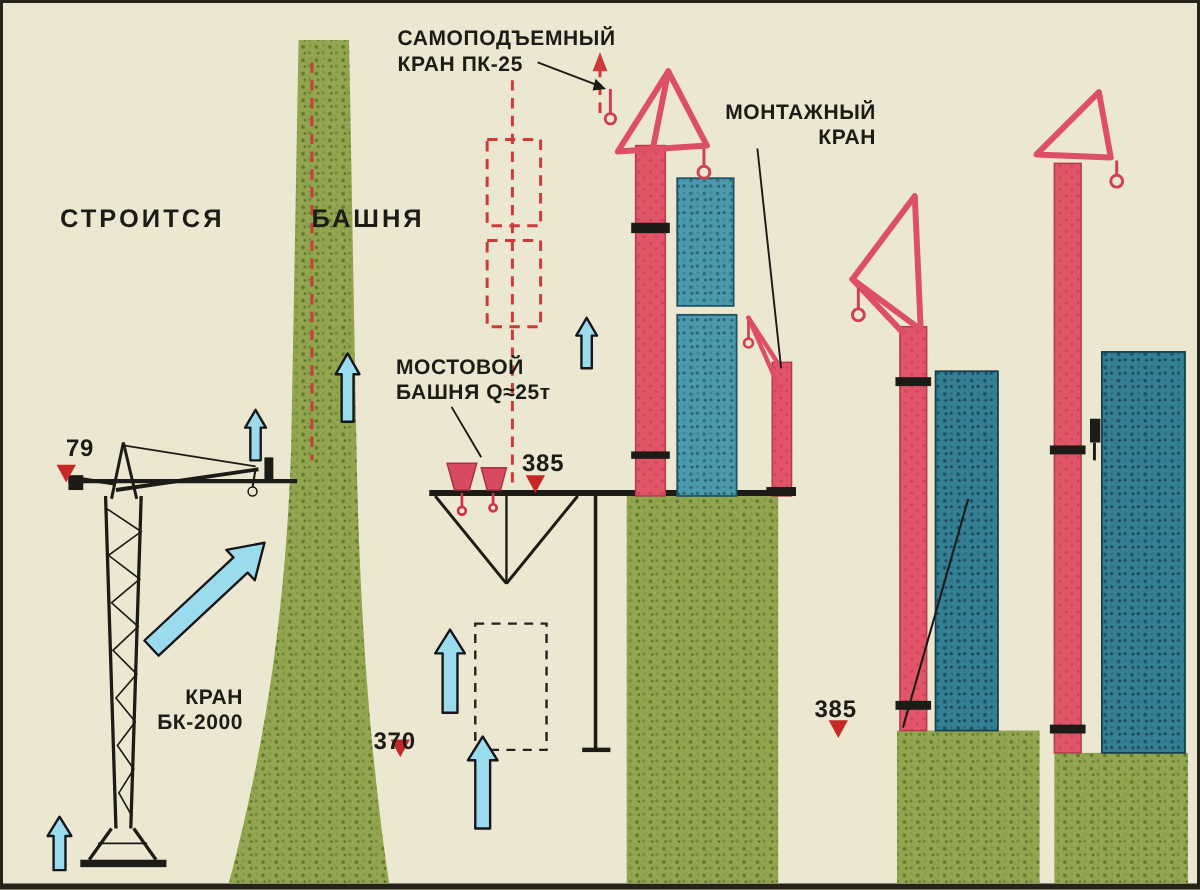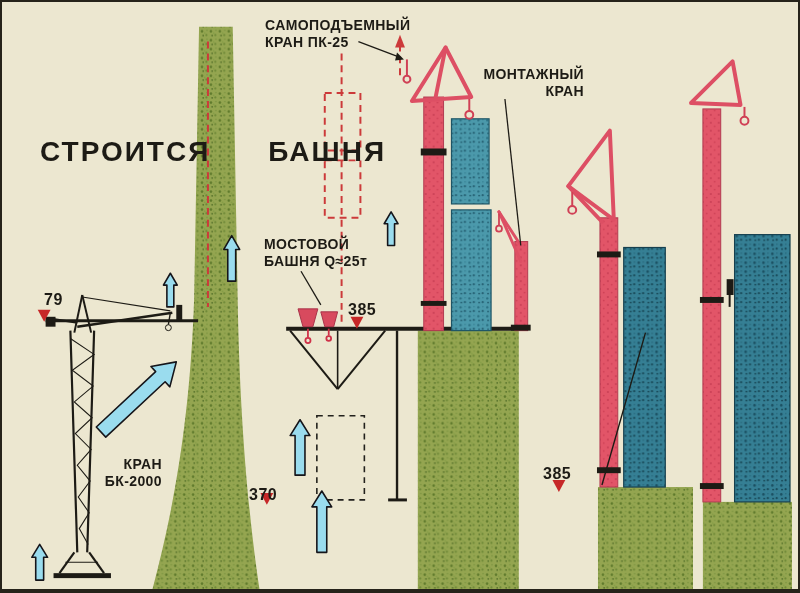--- a/index.html
+++ b/index.html
@@ -4,21 +4,21 @@
 <style>
   html,body{margin:0;padding:0;background:#6e6a5e;}
   .canvas{
     position:relative;width:800px;height:593px;box-sizing:border-box;
     background:#ece7d0;overflow:hidden;
     border:2px solid #26231a;border-bottom-width:4px;
     font-family:"Liberation Sans",sans-serif;color:#1d1b15;
   }
   .scene{position:absolute;left:0;top:0;width:100%;height:100%;}
   .lbl{position:absolute;font-weight:bold;white-space:nowrap;}
-  .title{font-size:28px;letter-spacing:2px;}
+  .title{font-size:17px;letter-spacing:2px;}
   .tgap{display:inline-block;width:58px;}
   .ann{font-size:14px;letter-spacing:.4px;line-height:1.2;}
   .num{font-size:16px;letter-spacing:.5px;}
   .center{text-align:right;}
 </style>
 </head>
 <body>
 
 <div class="canvas">
 

